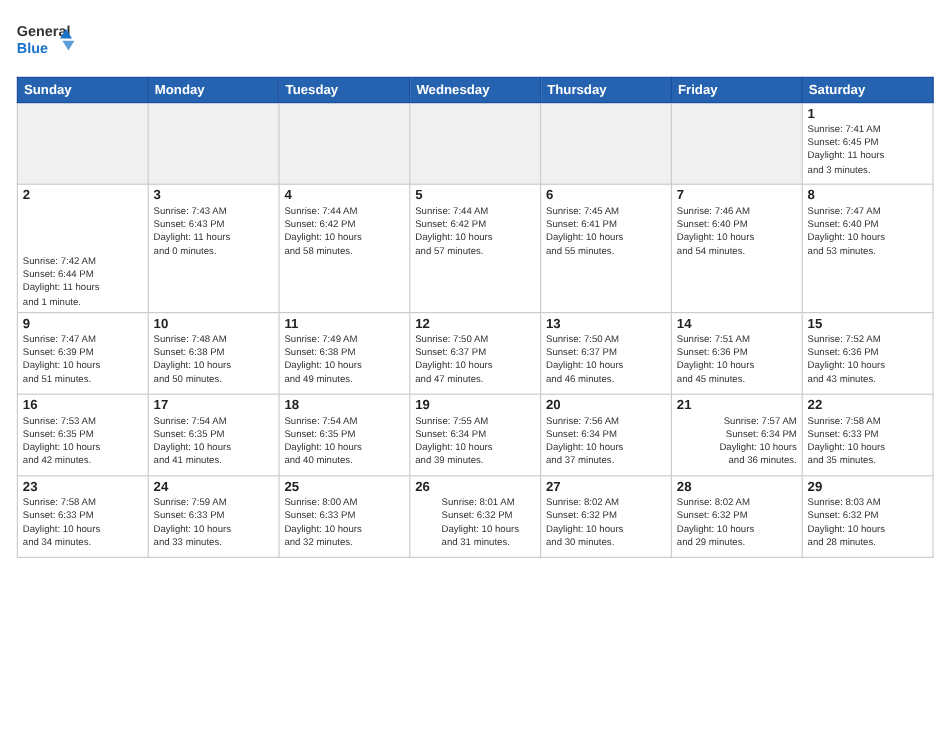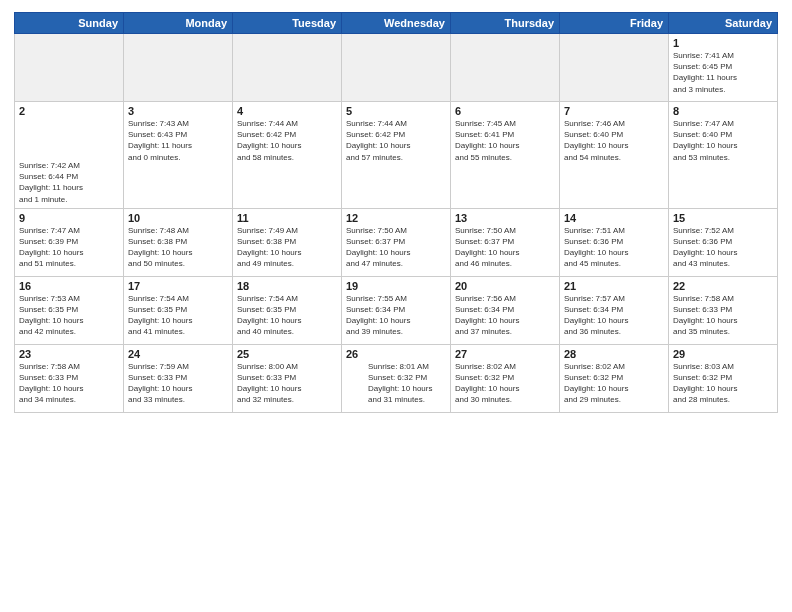--- a/index.html
+++ b/index.html
@@ -40,21 +40,21 @@
       width: 100%;
       border-collapse: collapse;
       border: 1px solid #ccc;
     }
     .calendar th {
       background-color: #2563b0;
       color: #fff;
       font-size: 11px;
       font-weight: bold;
       padding: 4px 5px;
-      text-align: right;
+      text-align: left;
       border: 1px solid #1a4e9e;
     }
     .calendar td {
       border: 1px solid #ccc;
       vertical-align: top;
       padding: 3px 4px;
       font-size: 8.5px;
       color: #333;
       background: #fff;
       width: calc(100% / 7);
@@ -82,20 +82,36 @@
     .logo-wrapper {
       display: flex;
       align-items: center;
       gap: 2px;
     }
   </style>
 </head>
 <body>
 
 <div class="page">
+  <div class="header">
+    <div class="logo-wrapper">
+      <svg width="52" height="44" viewBox="0 0 52 44">
+
+        <text x="0" y="18" font-family="Arial" font-size="12" font-weight="bold" fill="#333">General</text>
+        <text x="0" y="32" font-family="Arial" font-size="12" font-weight="bold" fill="#1a73c8">Blue</text>
+
+        <polygon points="36,20 46,20 41,12" fill="#1a73c8"></polygon>
+        <polygon points="38,22 48,22 43,30" fill="#1a73c8" opacity="0.7"></polygon>
+      </svg>
+    </div>
+    <div class="title-section">
+      <div class="month-title"></div>
+      <div class="location"></div>
+    </div>
+  </div>
 
   <table class="calendar">
     <thead>
       <tr>
       <th>Sunday</th>
           <th>Monday</th>
           <th>Tuesday</th>
           <th>Wednesday</th>
           <th>Thursday</th>
           <th>Friday</th>
@@ -251,21 +267,21 @@
           </td>
           <td>
             <span class="day-number">20</span>
             <div class="day-info" style="white-space: pre-line;">Sunrise: 7:56 AM
 Sunset: 6:34 PM
 Daylight: 10 hours
 and 37 minutes.</div>
           </td>
           <td>
             <span class="day-number">21</span>
-            <div class="day-info" style="white-space: pre-line;">Sunrise: 7:57 AM
+            <div class="day-info" style="white-space: pre-line; text-align: right;">Sunrise: 7:57 AM
 Sunset: 6:34 PM
 Daylight: 10 hours
 and 36 minutes.</div>
           </td>
           <td>
             <span class="day-number">22</span>
             <div class="day-info" style="white-space: pre-line;">Sunrise: 7:58 AM
 Sunset: 6:33 PM
 Daylight: 10 hours
 and 35 minutes.</div>

